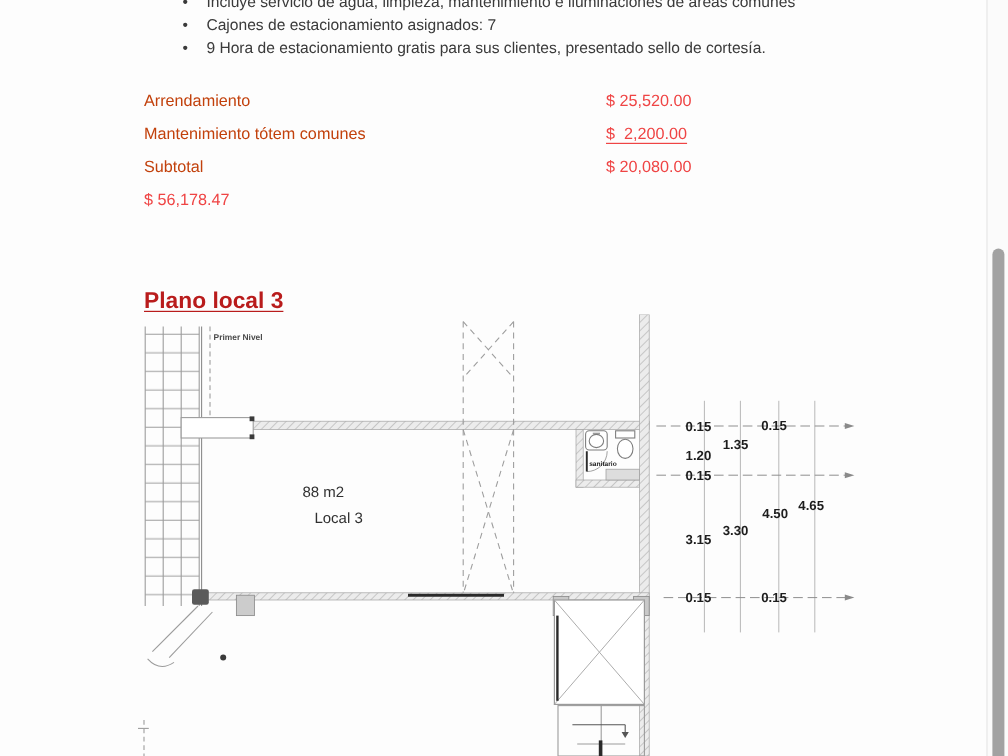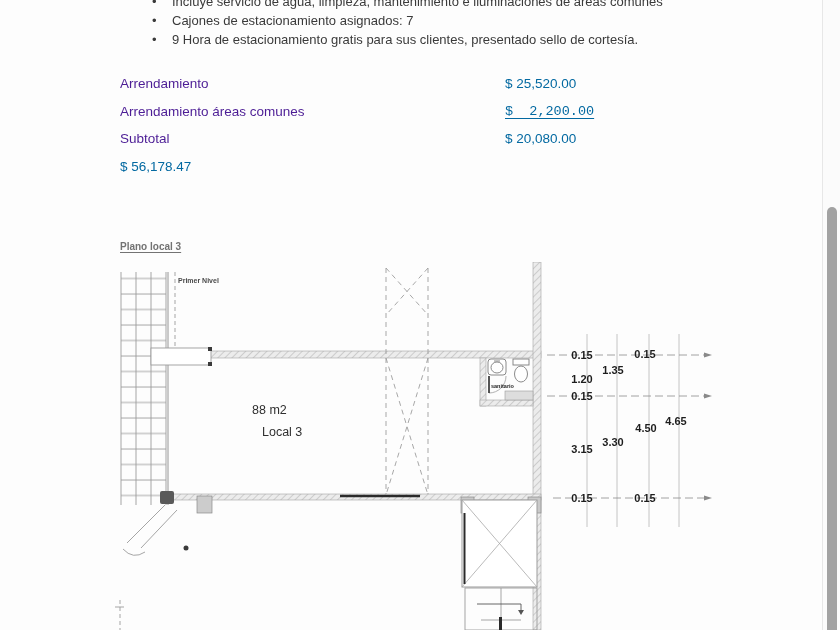--- a/index.html
+++ b/index.html
@@ -8,27 +8,27 @@
   .page { position:absolute; inset:0; background:#fdfdfd; }
 
   
   .bullets { position:absolute; left:150px; top:-8px; width:620px; list-style:none; }
   .bullets li { position:relative; padding-left:22px; font-size:13px; line-height:19px; color:#3a3a3a; }
   .bullets li::before { content:"•"; position:absolute; left:2px; top:0; font-size:13px; color:#3a3a3a; }
 
   
   .pricing { position:absolute; left:120px; top:76px; width:560px; }
   .prow { display:flex; height:27.5px; align-items:flex-start; }
-  .plabel { width:385px; font-size:13.5px; color:#4c1d95; white-space:pre; }
-  .pamount { font-size:13.5px; color:#0369a1; white-space:pre; }
-  .pamount.u { text-decoration:underline; text-underline-offset:3px; text-decoration-thickness:1px;font-family:Liberation Mono, monospace; }
-
-  
-  .plan-heading { position:absolute; left:120px; top:241px; font-size:10px; font-weight:bold;
-    color:#737373; text-decoration:underline; text-underline-offset:2px; }
+  .plabel { width:385px; font-size:13.5px; color:#c2410c; white-space:pre; }
+  .pamount { font-size:13.5px; color:#ef4444; white-space:pre; }
+  .pamount.u { text-decoration:underline; text-underline-offset:3px; text-decoration-thickness:1px; }
+
+  
+  .plan-heading { position:absolute; left:120px; top:241px; font-size:19px; font-weight:bold;
+    color:#b91c1c; text-decoration:underline; text-underline-offset:2px; }
 
   
   .plan-wrap { position:absolute; left:115px; top:262px; width:605px; height:368px; }
   svg text { font-family:"Liberation Sans", sans-serif; }
   .dimlabel { font-size:11px; font-weight:600; fill:#1d1d1d; }
 
   
   .scrollbar-track { position:absolute; left:822px; top:0; width:18px; height:630px;
     background:#fbfbfb; border-left:1px solid #e7e7e7; }
   .scrollbar-thumb { position:absolute; left:4px; top:207px; width:10px; height:423px;
@@ -44,21 +44,21 @@
     <li><span>Cajones de estacionamiento asignados: 7</span></li>
     <li><span>9 Hora de estacionamiento gratis para sus clientes, presentado sello de cortesía.</span></li>
   </ul>
 
   <div class="pricing">
     <div class="prow">
       <span class="plabel">Arrendamiento</span>
       <span class="pamount">$ 25,520.00</span>
     </div>
     <div class="prow">
-      <span class="plabel">Arrendamiento áreas comunes</span>
+      <span class="plabel">Mantenimiento tótem comunes</span>
       <span class="pamount u">$  2,200.00</span>
     </div>
     <div class="prow">
       <span class="plabel">Subtotal</span>
       <span class="pamount">$ 20,080.00</span>
     </div>
     <div class="prow">
       <span class="pamount">$ 56,178.47</span>
     </div>
   </div>

